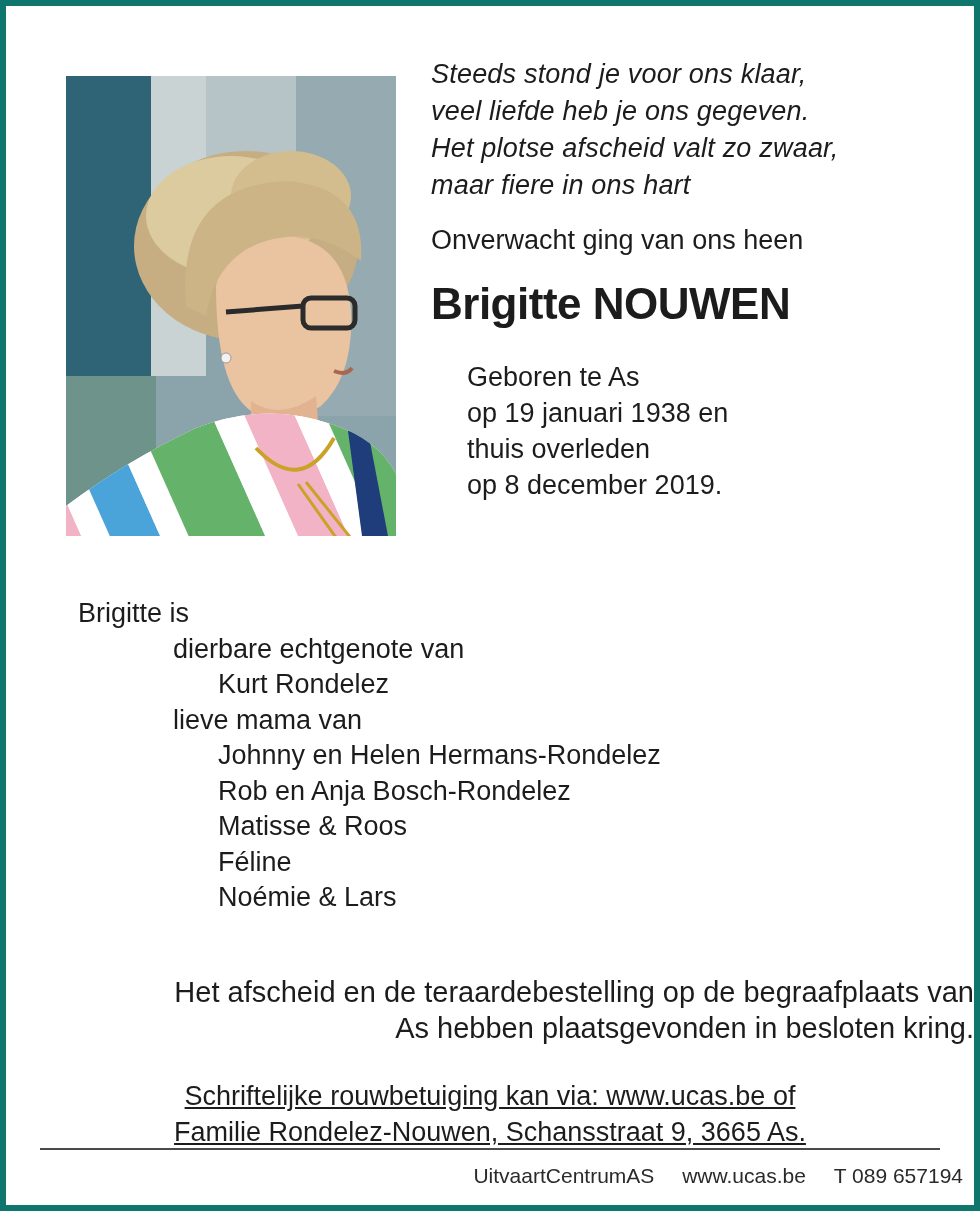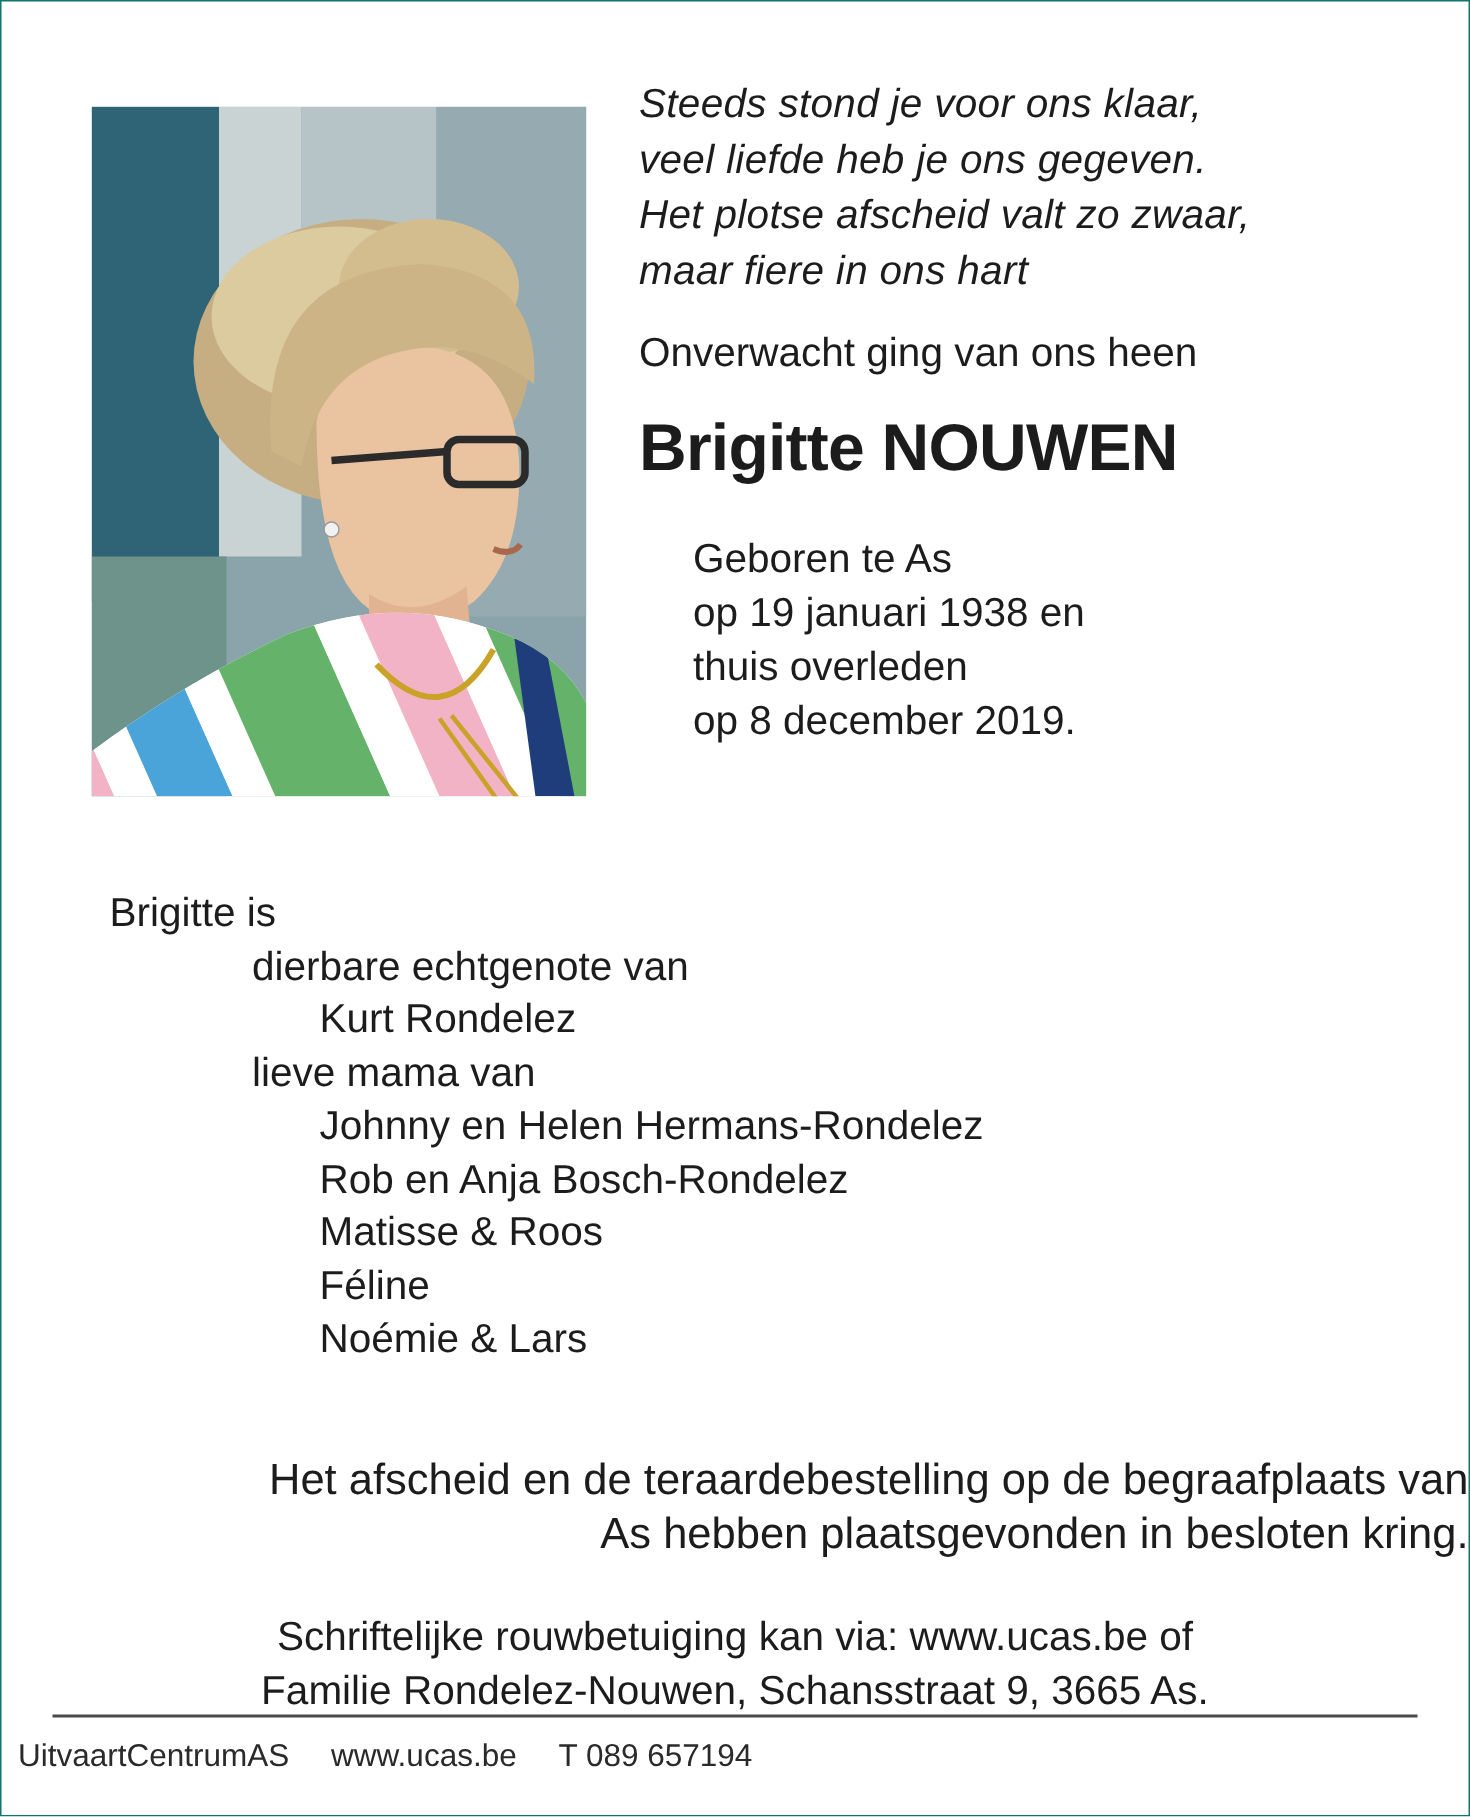--- a/index.html
+++ b/index.html
@@ -2,21 +2,21 @@
 <html><head>
 <meta charset="utf-8">
 <style>
   html,body { margin:0; padding:0; background:#ffffff; }
   .page {
     position:relative;
     width:980px; height:1211px;
     background:#ffffff;
     font-family:"Liberation Sans", sans-serif;
     color:#1c1c1c;
-    border:1px solid #0f766e;
+    border:6px solid #0f766e;
     box-sizing:border-box;
     overflow:hidden;
   }
 
   .photo {
     position:absolute; left:60px; top:70px;
     width:330px; height:460px;
     overflow:hidden;
   }
   .photo svg { display:block; width:100%; height:100%; }
@@ -52,31 +52,31 @@
   .family .indent-2 { padding-left:140px; }
 
   .closing {
     position:absolute; left:0; right:0; top:968px;
     text-align:right;
     font-size:29px; line-height:36px;
   }
   .condolence {
     position:absolute; left:0; right:0; top:1072px;
     text-align:center;
-    font-size:27px; line-height:36px;
+    font-size:27px; line-height:36px;text-decoration:underline;
   }
 
   .divider {
     position:absolute; left:34px; right:34px; top:1142px;
     border-top:2px solid #4a4a4a;
     height:0;
   }
   .footer {
     position:absolute; left:0; right:0; top:1158px;
-    text-align:left;
+    text-align:right;
     font-size:21px; color:#2a2a2a;
   }
   .footer span { margin:0 11px; }
 </style>
 </head>
 <body>
 
 <div class="page">
 
   <div class="photo">

